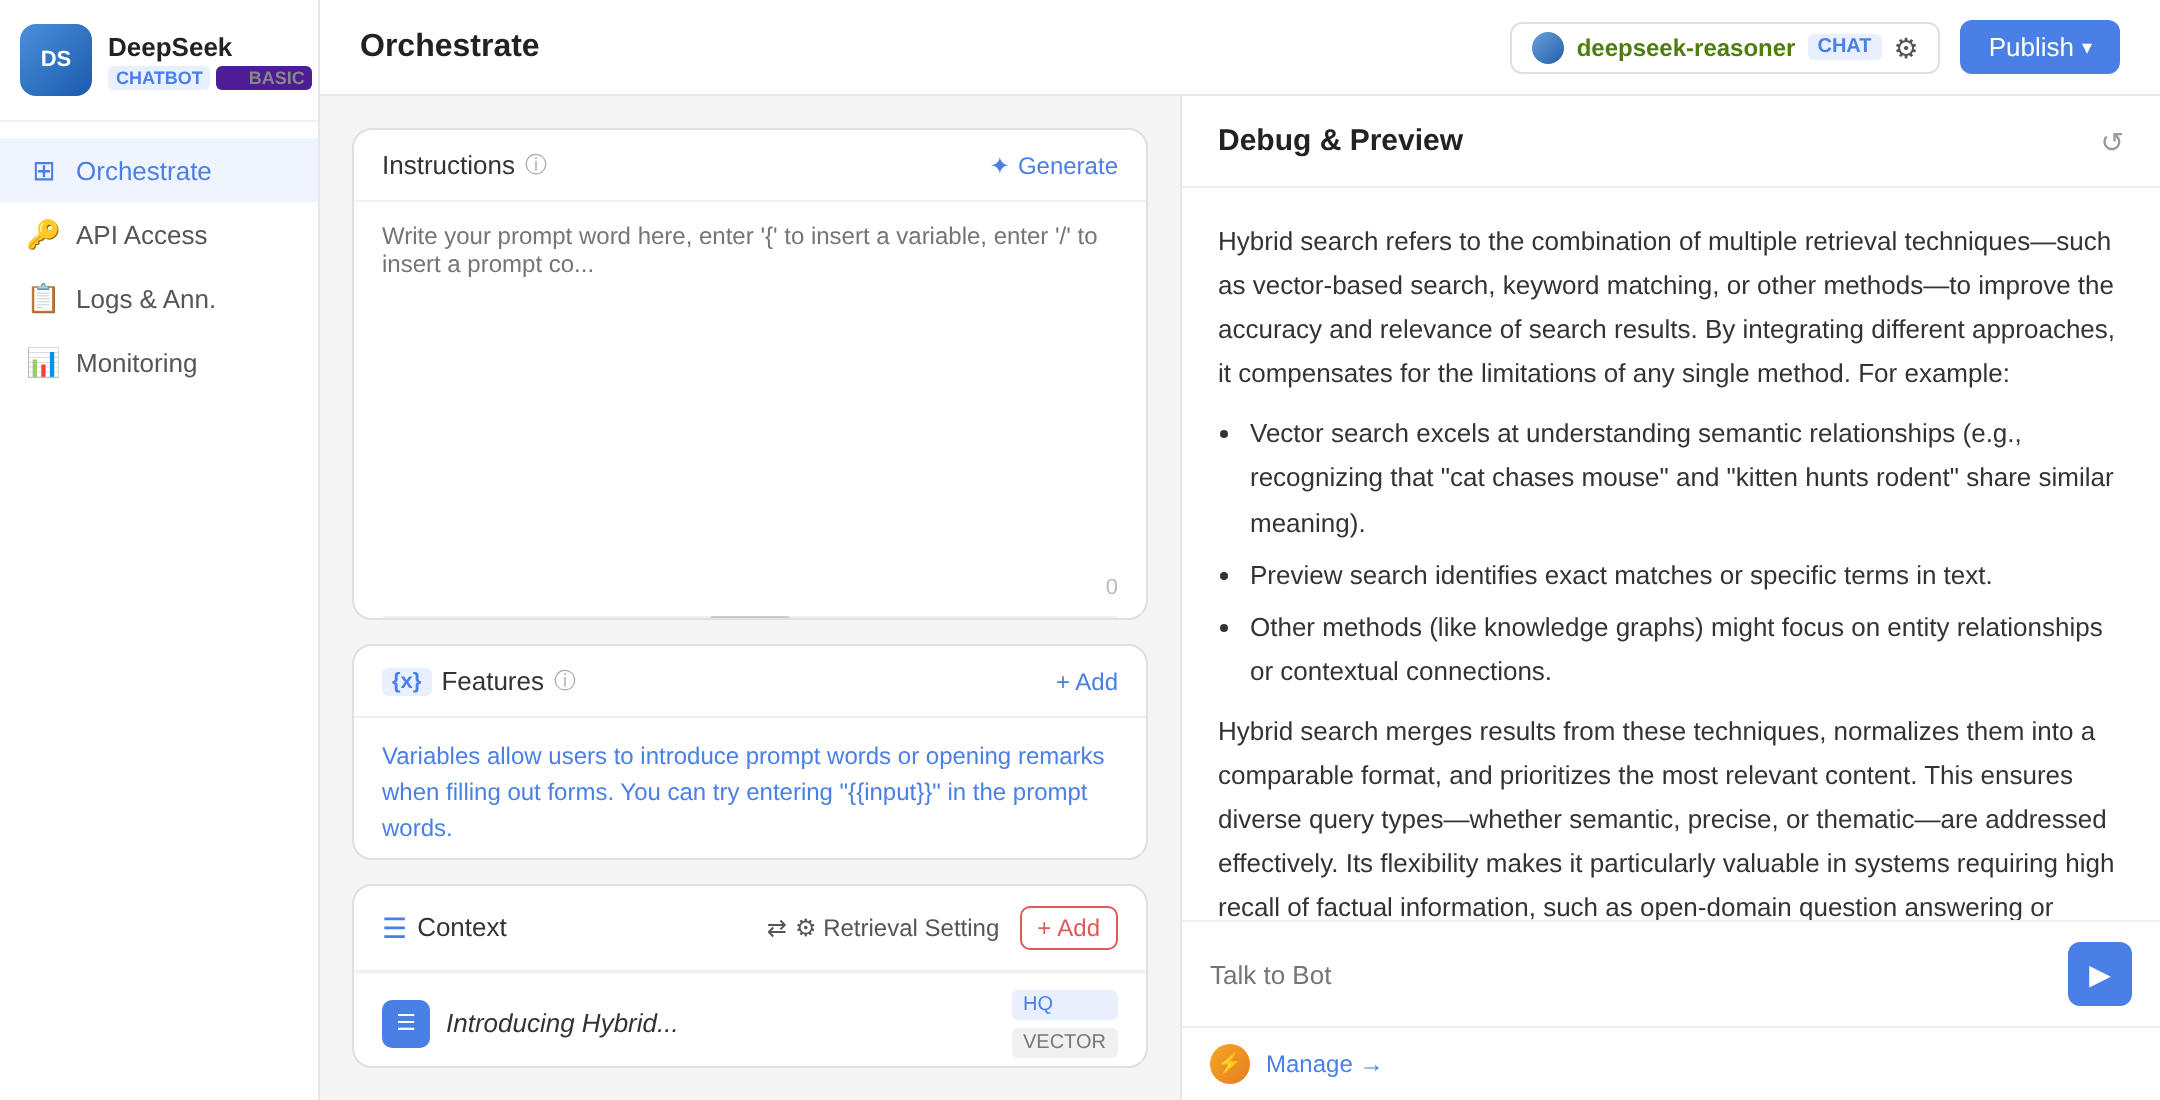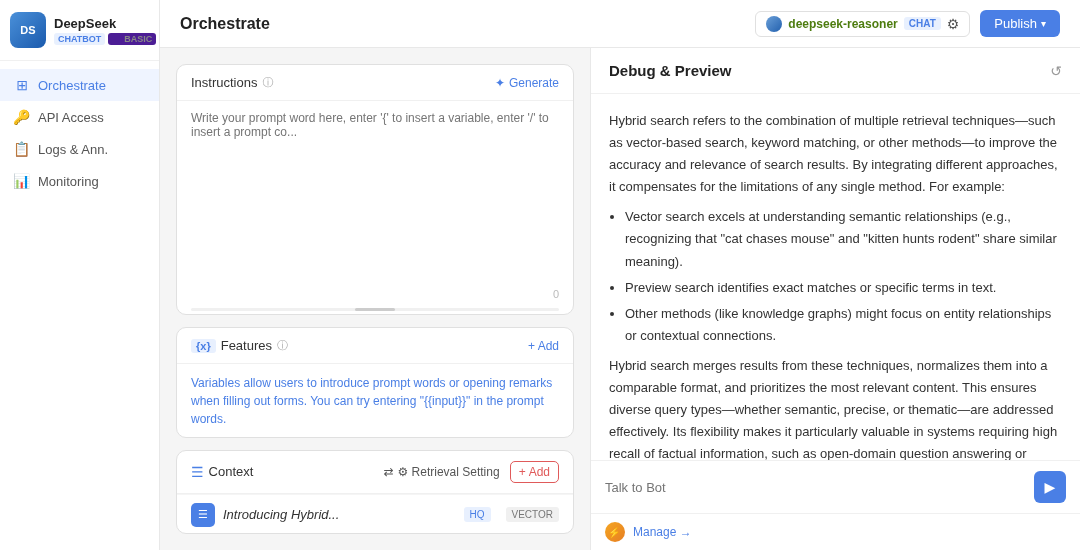--- a/index.html
+++ b/index.html
@@ -61,21 +61,21 @@
     .variables-desc span { color: #4a7fe5; }
 
     
     .context-card .card-header { }
     .context-actions { display: flex; align-items: center; gap: 10px; }
     .retrieval-btn { display: flex; align-items: center; gap: 4px; color: #555; font-size: 12px; cursor: pointer; }
     .add-context-btn { display: flex; align-items: center; gap: 3px; color: #e05a5a; font-size: 12px; cursor: pointer; border: 1px solid #e05a5a; padding: 3px 8px; border-radius: 5px; }
     .context-item { display: flex; align-items: center; padding: 8px 14px; gap: 8px; border-top: 1px solid #f5f5f5; }
     .context-item-icon { width: 24px; height: 24px; background: #4a7fe5; border-radius: 5px; display: flex; align-items: center; justify-content: center; color: white; font-size: 11px; flex-shrink: 0; }
     .context-item-name { flex: 1; color: #333; font-size: 13px; font-weight: 500; font-style: italic; }
-    .context-tags { display: flex; gap: 15px; }
+    .context-tags { display: flex; gap: 4px; flex-direction: column; }
     .tag { font-size: 10px; padding: 2px 6px; border-radius: 3px; font-weight: 500; }
     .tag-hq { background: #e8f0fe; color: #4a7fe5; }
     .tag-vector { background: #f0f0f0; color: #777; }
 
     
     .right-panel { flex: 1; background: #fff; border-left: 1px solid #e8e8e8; display: flex; flex-direction: column; overflow: hidden; }
     .debug-header { padding: 14px 18px; border-bottom: 1px solid #f0f0f0; display: flex; align-items: center; justify-content: space-between; }
     .debug-title { font-size: 15px; font-weight: 600; color: #222; }
     .refresh-icon { color: #999; font-size: 14px; cursor: pointer; }
     .debug-body { flex: 1; overflow-y: auto; padding: 16px 18px; }

